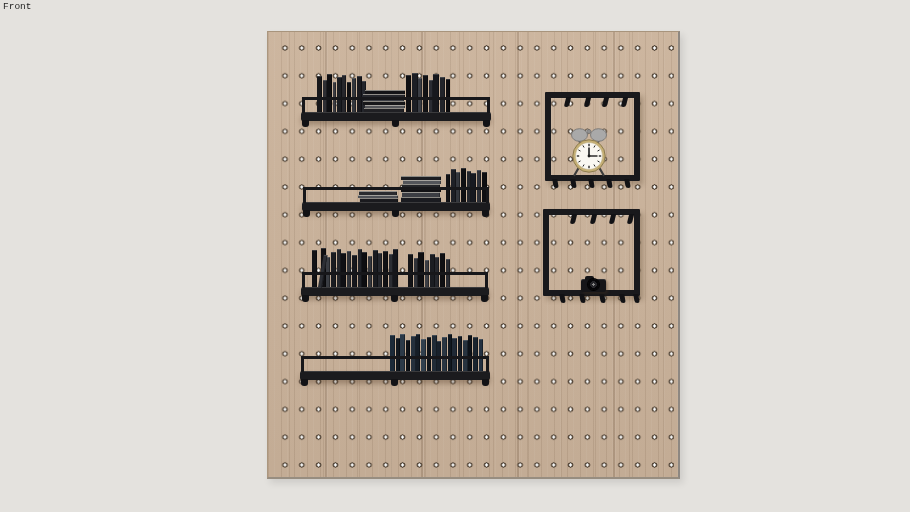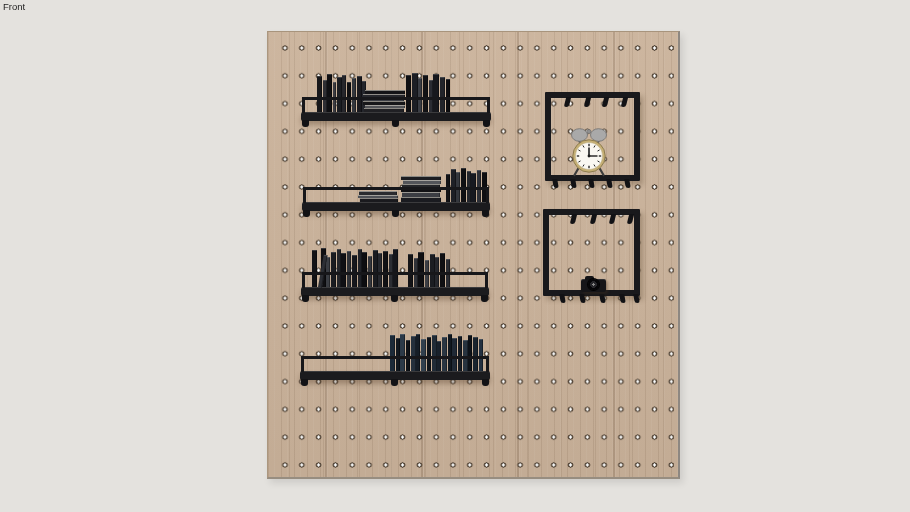--- a/index.html
+++ b/index.html
@@ -6,20 +6,21 @@
   body{
     width:910px;height:512px;overflow:hidden;
     background:var(--bg,#e4e2de);
     font-family:"Liberation Sans",sans-serif;
   }
   #viewport{position:relative;width:910px;height:512px;background:var(--bg,#e4e2de);}
   #front-label{
     position:absolute;top:1px;left:3px;
     font-size:9.5px;color:#1e1e1e;letter-spacing:0;
     user-select:none;
+    font-family:Liberation Mono, monospace;
   }
   #board{
     position:absolute;box-sizing:border-box;
     background-color:var(--wood,#cab29a);
     background-image:
       linear-gradient(180deg, rgba(255,255,255,.05), rgba(0,0,0,.035)),
       repeating-linear-gradient(90deg, rgba(120,94,70,.16) 0 1px, rgba(0,0,0,0) 1px 6px, rgba(255,255,255,.05) 6px 7px, rgba(0,0,0,0) 7px 13px),
       repeating-linear-gradient(90deg, rgba(0,0,0,0) 0 21px, rgba(114,88,64,.15) 21px 22px, rgba(0,0,0,0) 22px 34px),
       repeating-linear-gradient(90deg, rgba(0,0,0,0) 0 57px, rgba(96,70,48,.22) 57px 59px, rgba(255,255,255,.07) 59px 60px, rgba(0,0,0,0) 60px 96px);
     border-top:1px solid #a8947c;

